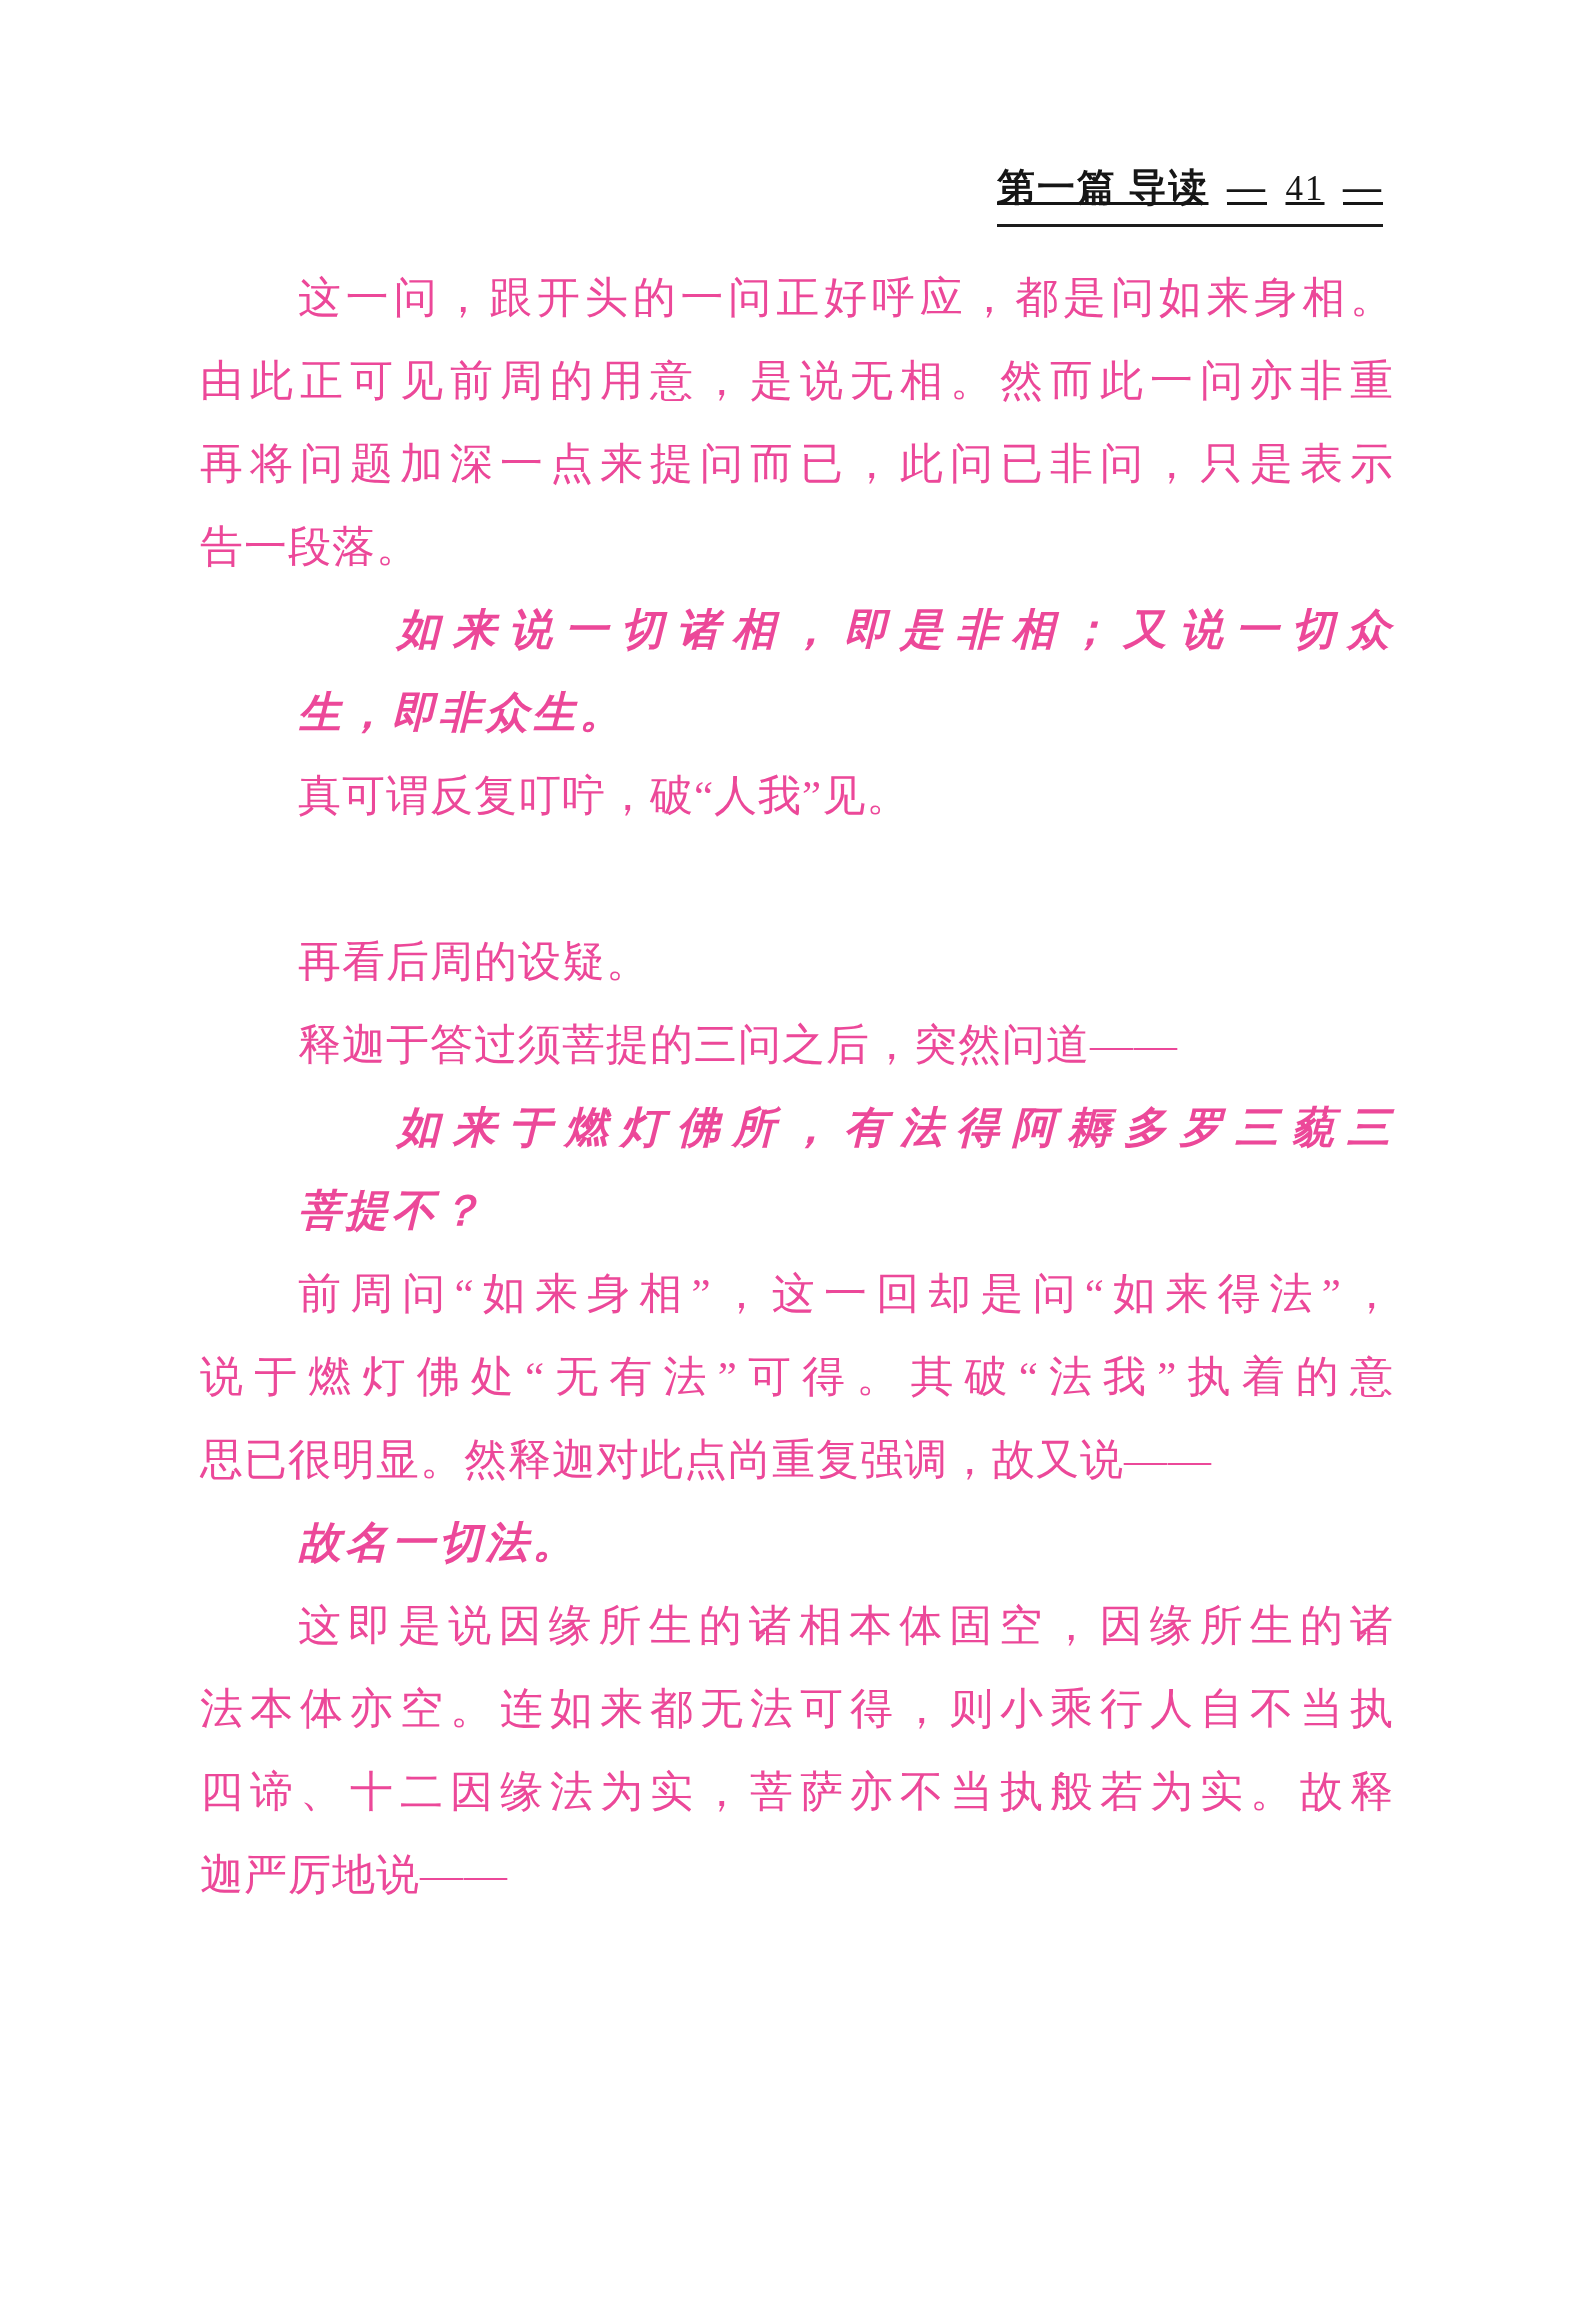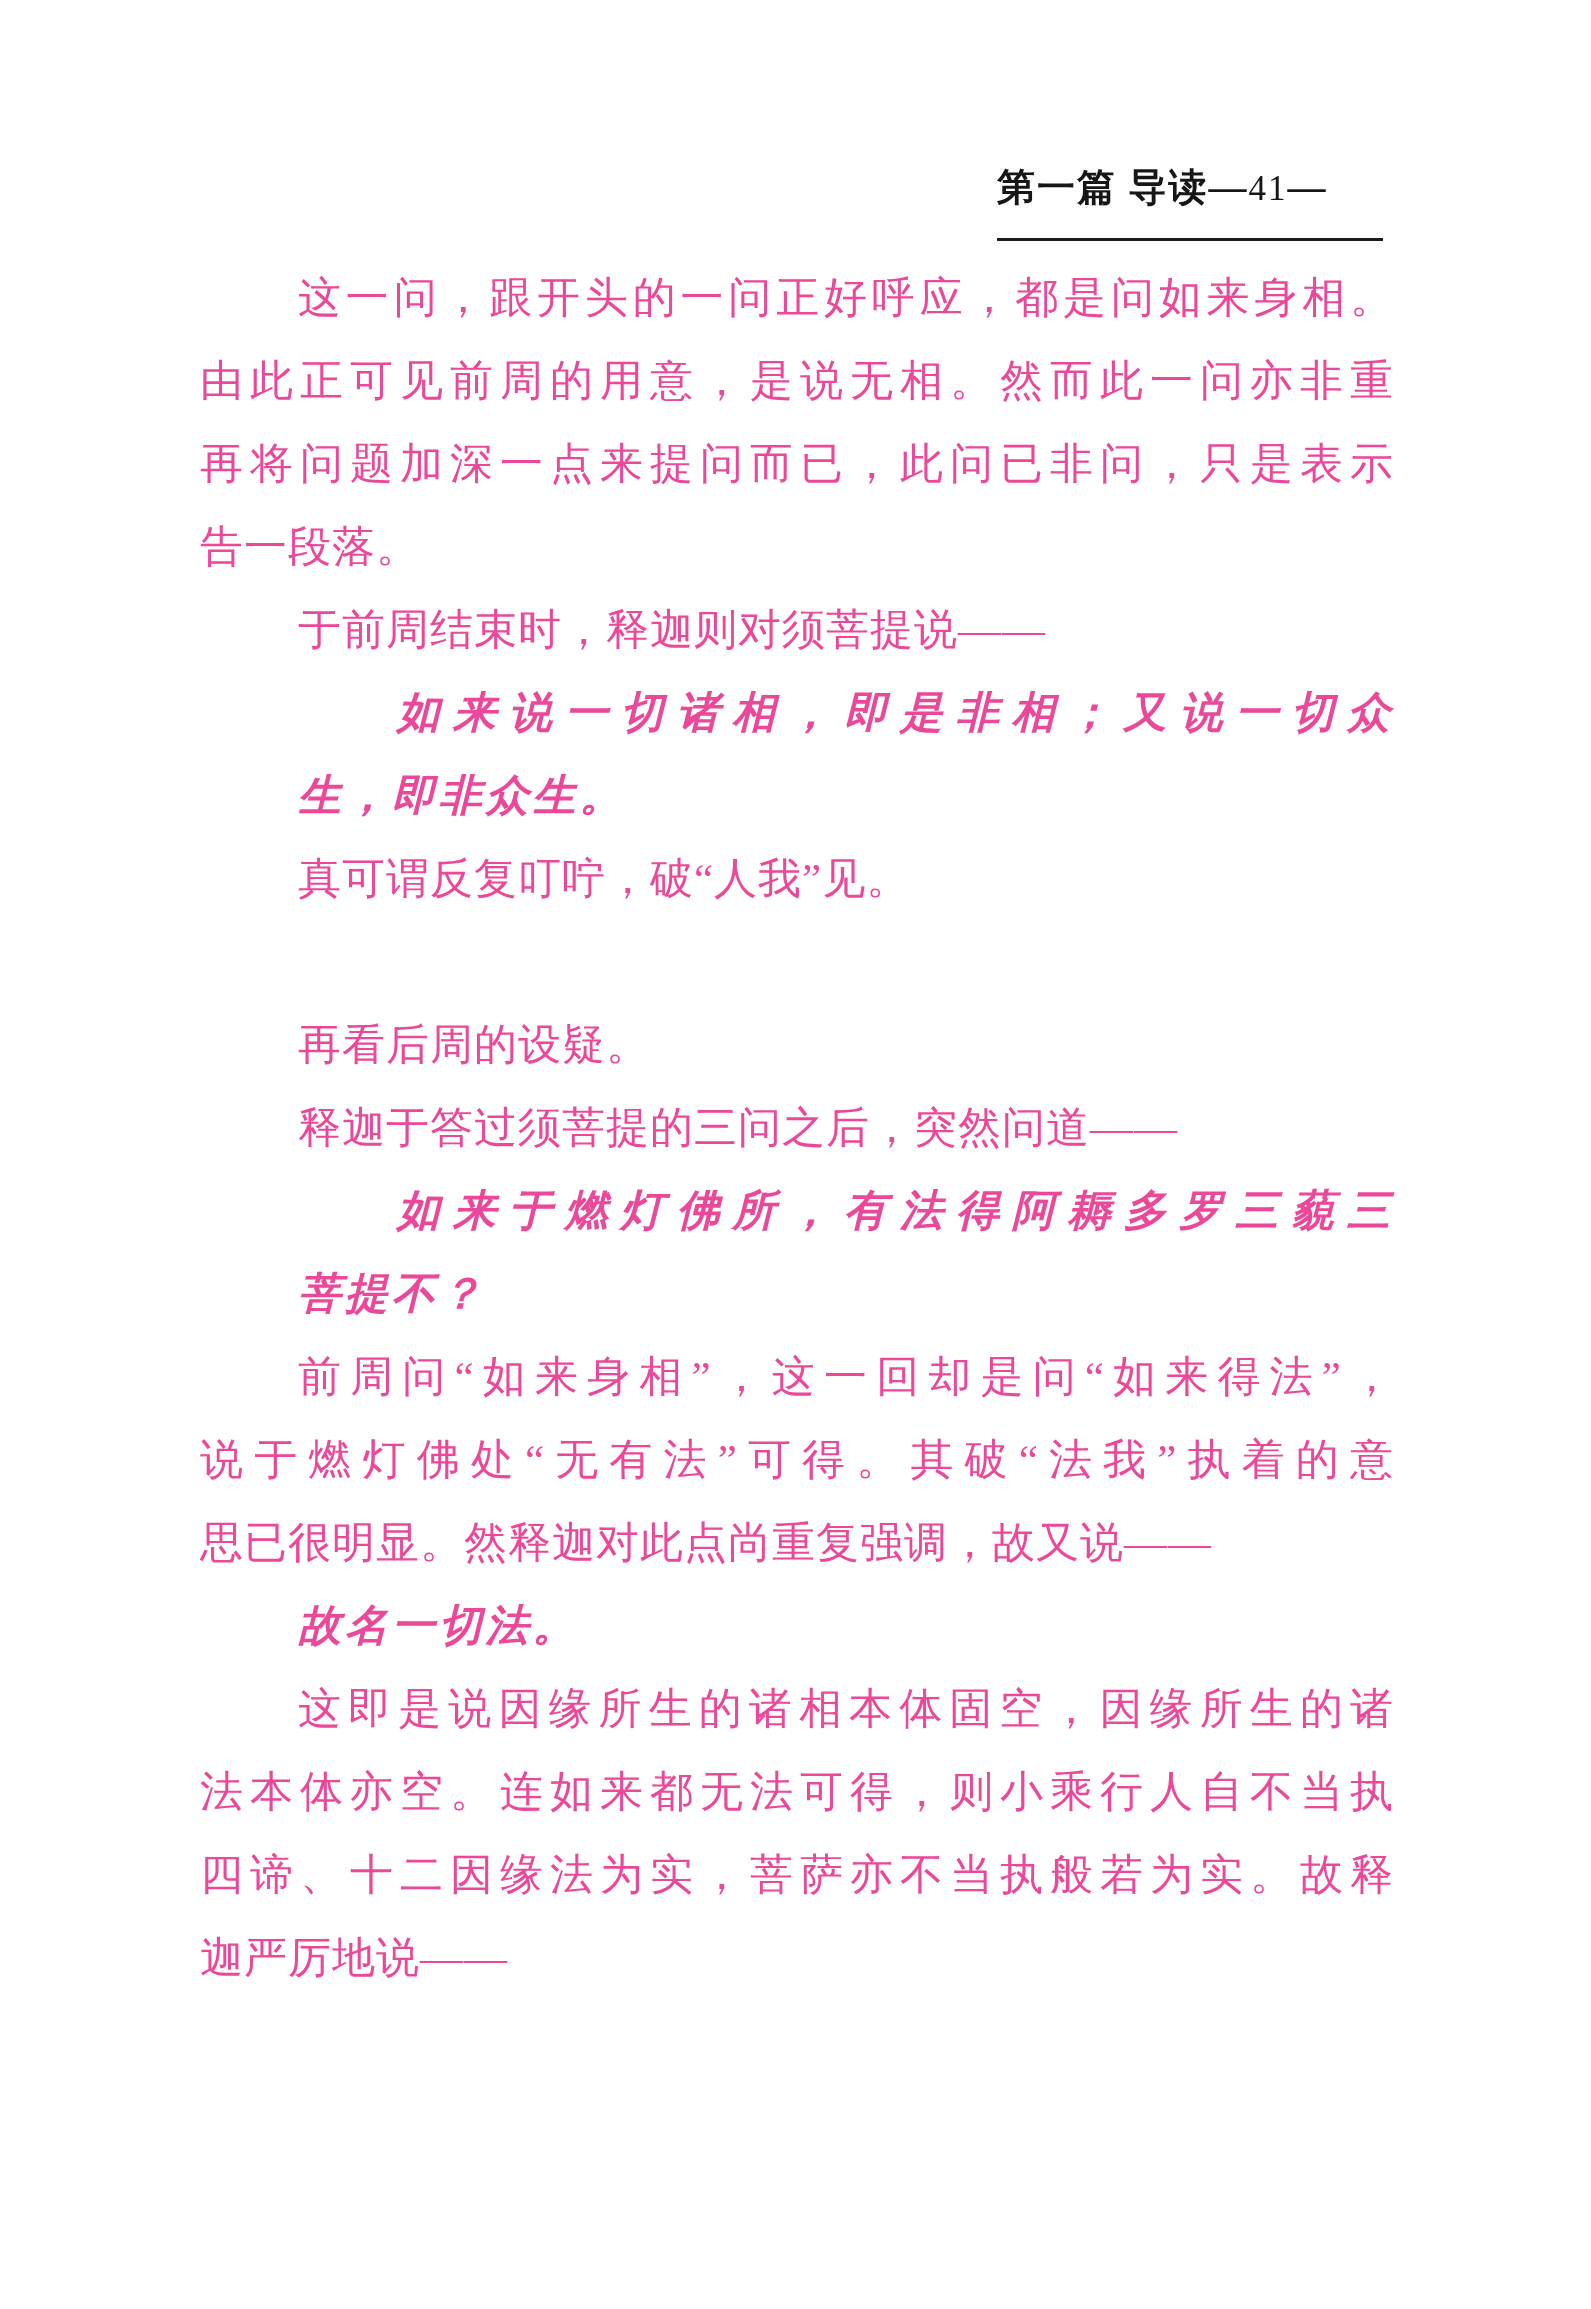--- a/index.html
+++ b/index.html
@@ -16,27 +16,29 @@
     color: #161616;
     overflow: hidden;
   }
   
   .running-header {
     position: absolute;
     left: 997px;
     top: 162px;
     width: 386px;
     display: flex;
+    justify-content: space-between;
     align-items: baseline;
     font-size: 38px;
     font-weight: bold;
     letter-spacing: 2px;
     border-bottom: 3.9px solid #1c1c1c;
-    padding-bottom: 25px;
+    padding-bottom: 11px;
     white-space: nowrap;
+    text-decoration: underline;
   }
   .running-header .pagenum {
     font-size: 35px;
     font-weight: normal;
   }
   
   .text-body {
     position: absolute;
     left: 200px;
     top: 256px;
@@ -75,21 +77,20 @@
     <span class="dash">—</span>
     <span class="pagenum">41</span>
     <span class="dash">—</span>
   </div>
 
   <div class="text-body">
       <div class="line body ind-para fill">这一问，跟开头的一问正好呼应，都是问如来身相。</div>
       <div class="line body ind-none fill">由此正可见前周的用意，是说无相。然而此一问亦非重</div>
       <div class="line body ind-none fill">再将问题加深一点来提问而已，此问已非问，只是表示</div>
       <div class="line body ind-none">告一段落。</div>
-      <div class="line body ind-para">于前周结束时，释迦则对须菩提说——</div>
       <div class="line quote ind-quote fill">如来说一切诸相，即是非相；又说一切众</div>
       <div class="line quote ind-para">生，即非众生。</div>
       <div class="line body ind-para">真可谓反复叮咛，破“人我”见。</div>
       <div class="line spacer ind-none"></div>
       <div class="line body ind-para">再看后周的设疑。</div>
       <div class="line body ind-para">释迦于答过须菩提的三问之后，突然问道——</div>
       <div class="line quote ind-quote fill">如来于燃灯佛所，有法得阿耨多罗三藐三</div>
       <div class="line quote ind-para">菩提不？</div>
       <div class="line body ind-para fill">前周问“如来身相”，这一回却是问“如来得法”，</div>
       <div class="line body ind-none fill">说于燃灯佛处“无有法”可得。其破“法我”执着的意</div>

